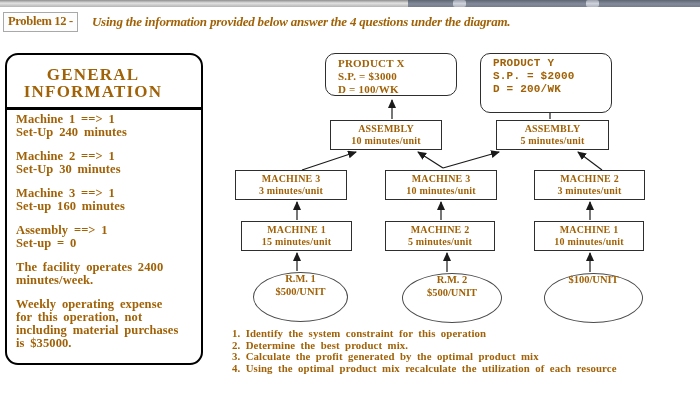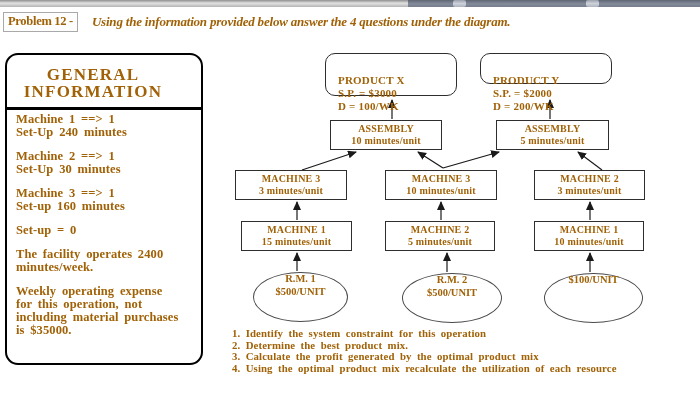--- a/index.html
+++ b/index.html
@@ -25,21 +25,21 @@
     border:2.5px solid #000;border-radius:13px;background:#fff;}
   .panel-heading{margin-top:11px;width:172px;text-align:center;font-size:17px;
     letter-spacing:1.2px;line-height:17px;}
   .panel-rule{margin-top:7px;height:3px;background:#000;}
   .panel-body{padding:3px 6px 0 9px;font-size:12.5px;line-height:13px;word-spacing:2.5px;
     letter-spacing:0.1px;}
   .info-group{margin-bottom:11px;}
   .info-line{white-space:nowrap;}
   
   .node{position:absolute;box-sizing:border-box;background:#fff;border:1.3px solid #2e2e2e;}
-  .product{border-radius:10px;padding:20px 0 0 12px;font-size:11px;line-height:13px;
+  .product{border-radius:10px;padding:3px 0 0 12px;font-size:11px;line-height:13px;
     letter-spacing:0.2px;}
   .rectnode{text-align:center;font-size:10px;line-height:12px;padding-top:2px;
     letter-spacing:0.2px;}
   .ellipsenode{border-radius:50%;border:1.3px solid #4a4a4a;display:flex;flex-direction:column;
     text-align:center;font-size:10.5px;line-height:12.5px;}
   
   .questions{position:absolute;left:232px;top:328px;font-size:10.8px;line-height:11.7px;
     word-spacing:2.6px;letter-spacing:0.1px;}
   .questions div{white-space:nowrap;}
   svg.flows{position:absolute;left:0;top:0;pointer-events:none;}
@@ -75,20 +75,21 @@
       </div>
       <div class="info-group">
         <div class="info-line">Machine 2 ==&gt; 1</div>
         <div class="info-line">Set-Up 30 minutes</div>
       </div>
       <div class="info-group">
         <div class="info-line">Machine 3 ==&gt; 1</div>
         <div class="info-line">Set-up 160 minutes</div>
       </div>
       <div class="info-group">
+        <div class="info-line">Assembly ==&gt; 1</div>
         <div class="info-line">Set-up = 0</div>
       </div>
       <div class="info-group">
         <div class="info-line">The facility operates 2400</div>
         <div class="info-line">minutes/week.</div>
       </div>
       <div class="info-group">
         <div class="info-line">Weekly operating expense</div>
         <div class="info-line">for this operation, not</div>
         <div class="info-line">including material purchases</div>
@@ -117,21 +118,21 @@
       <line x1="447" y1="272" x2="447" y2="253" marker-end="url(#ah)"></line>
       <line x1="590" y1="272" x2="590" y2="253" marker-end="url(#ah)"></line>
     </g>
   </svg>
 
   <div class="node product" style="left:325px;top:53px;width:132px;height:43px;">
     <div>PRODUCT X</div>
     <div>S.P. = $3000</div>
     <div>D = 100/WK</div>
   </div>
-  <div class="node product" style="left:480px;top:53px;width:132px;height:31px;">
+  <div class="node product" style="left:480px;top:53px;width:132px;height:60px;font-family:Liberation Mono, monospace;">
     <div>PRODUCT Y</div>
     <div>S.P. = $2000</div>
     <div>D = 200/WK</div>
   </div>
 
   <div class="node rectnode" style="left:330px;top:120px;width:112px;height:30px;">
     <div>ASSEMBLY</div>
     <div>10 minutes/unit</div>
   </div>
   <div class="node rectnode" style="left:496px;top:120px;width:113px;height:30px;">

